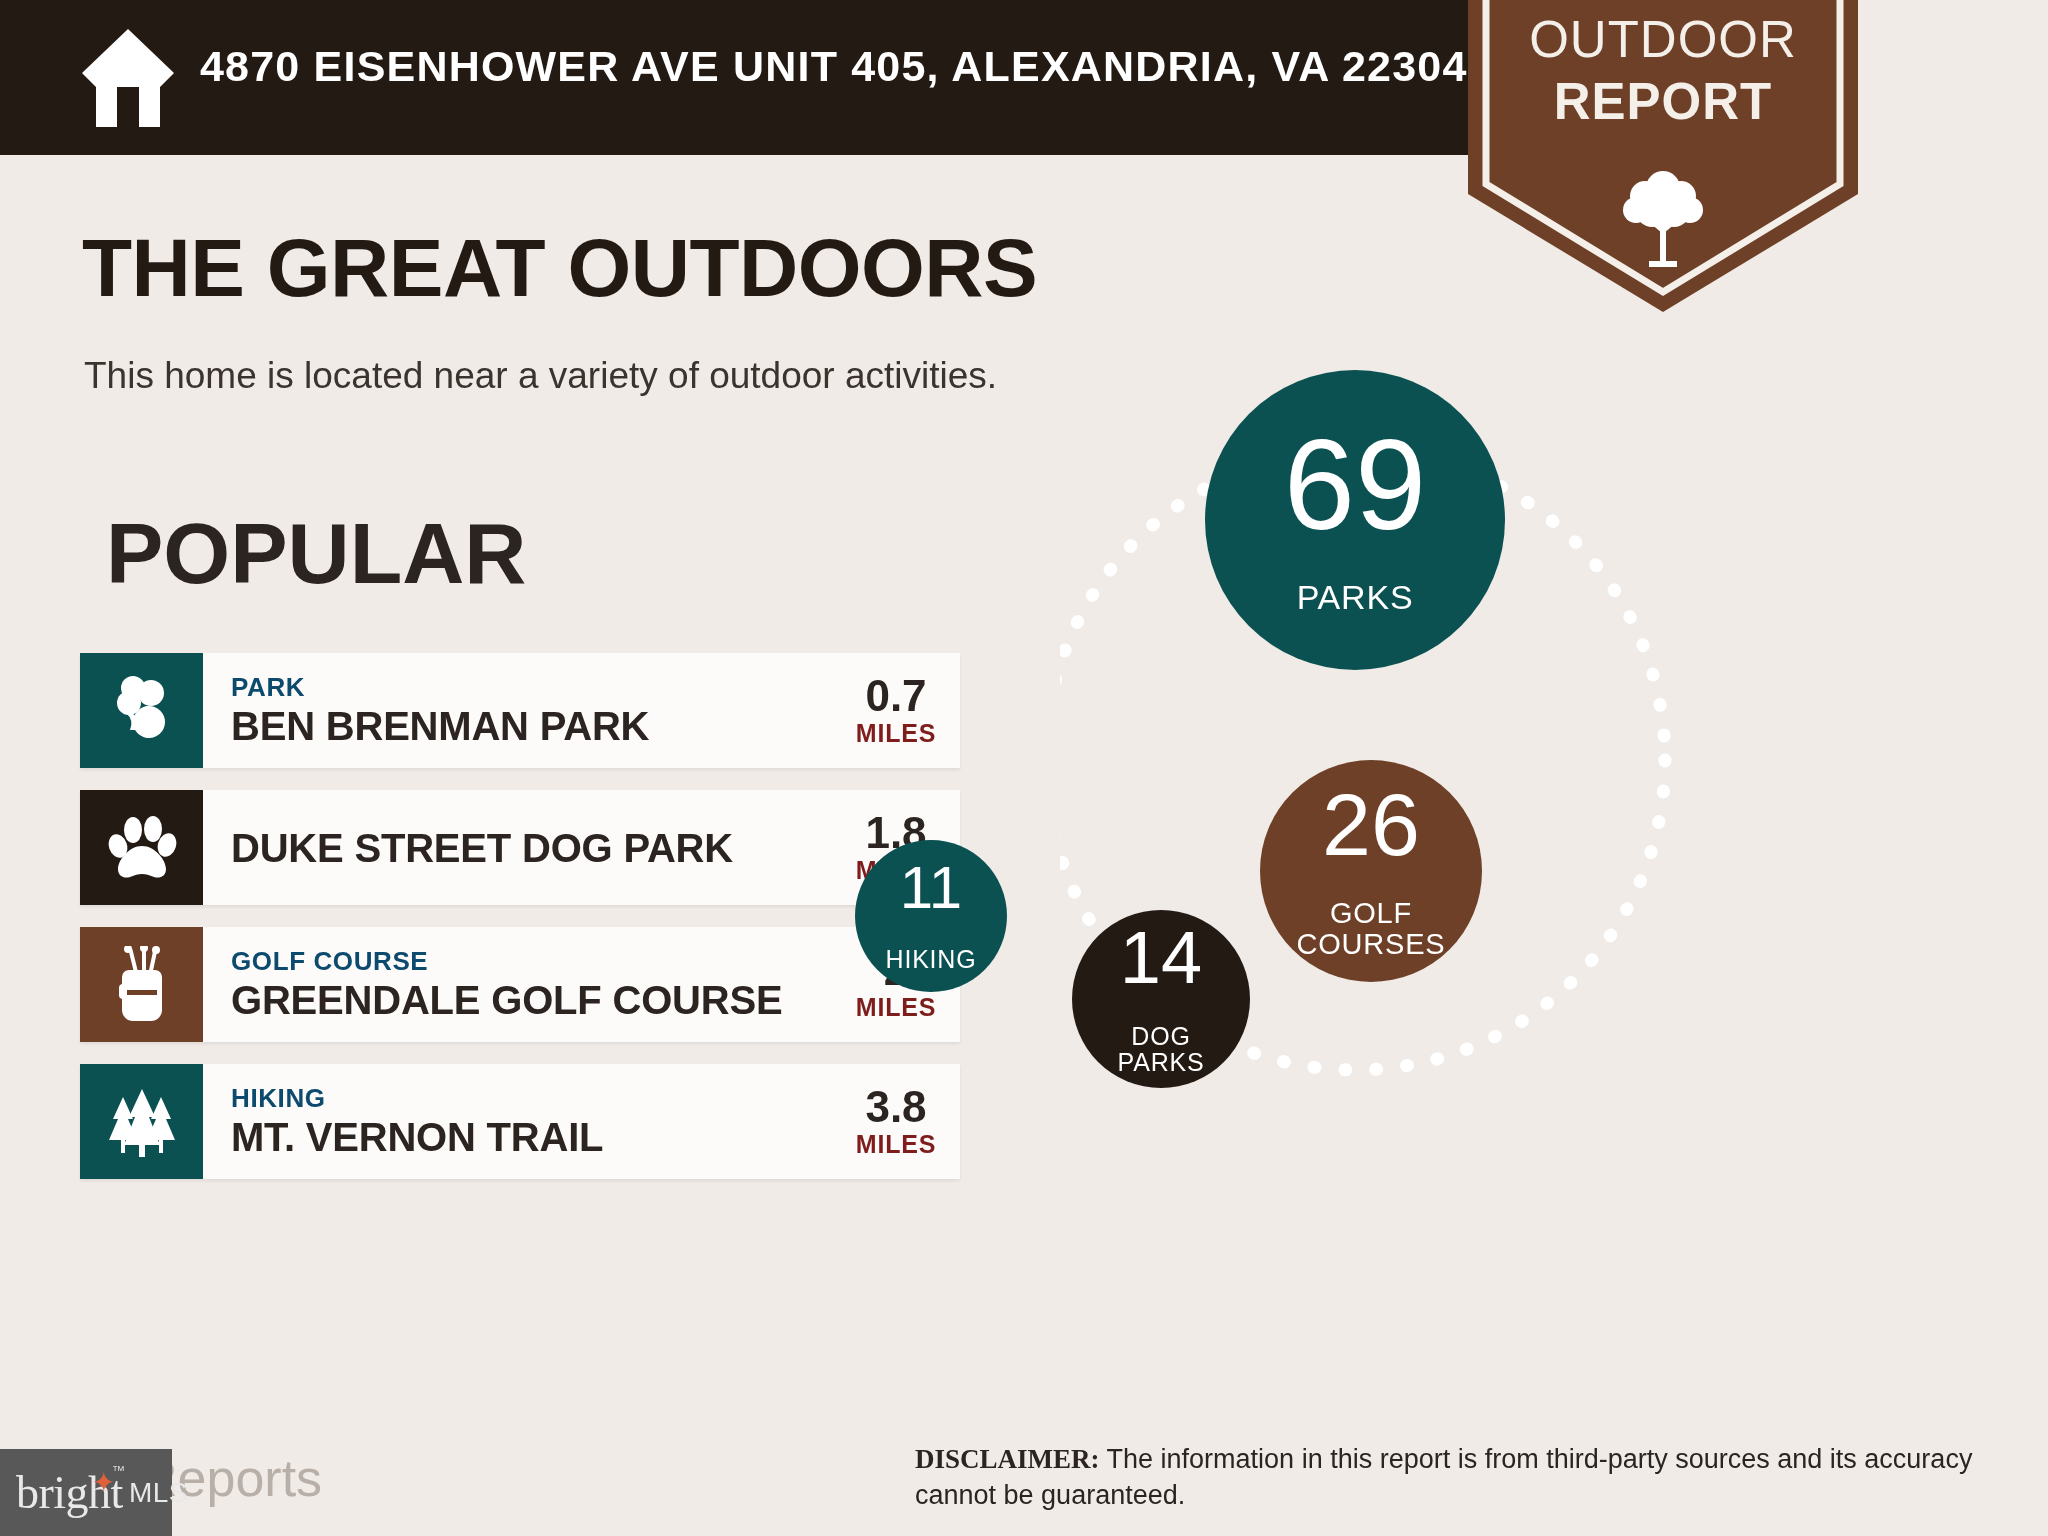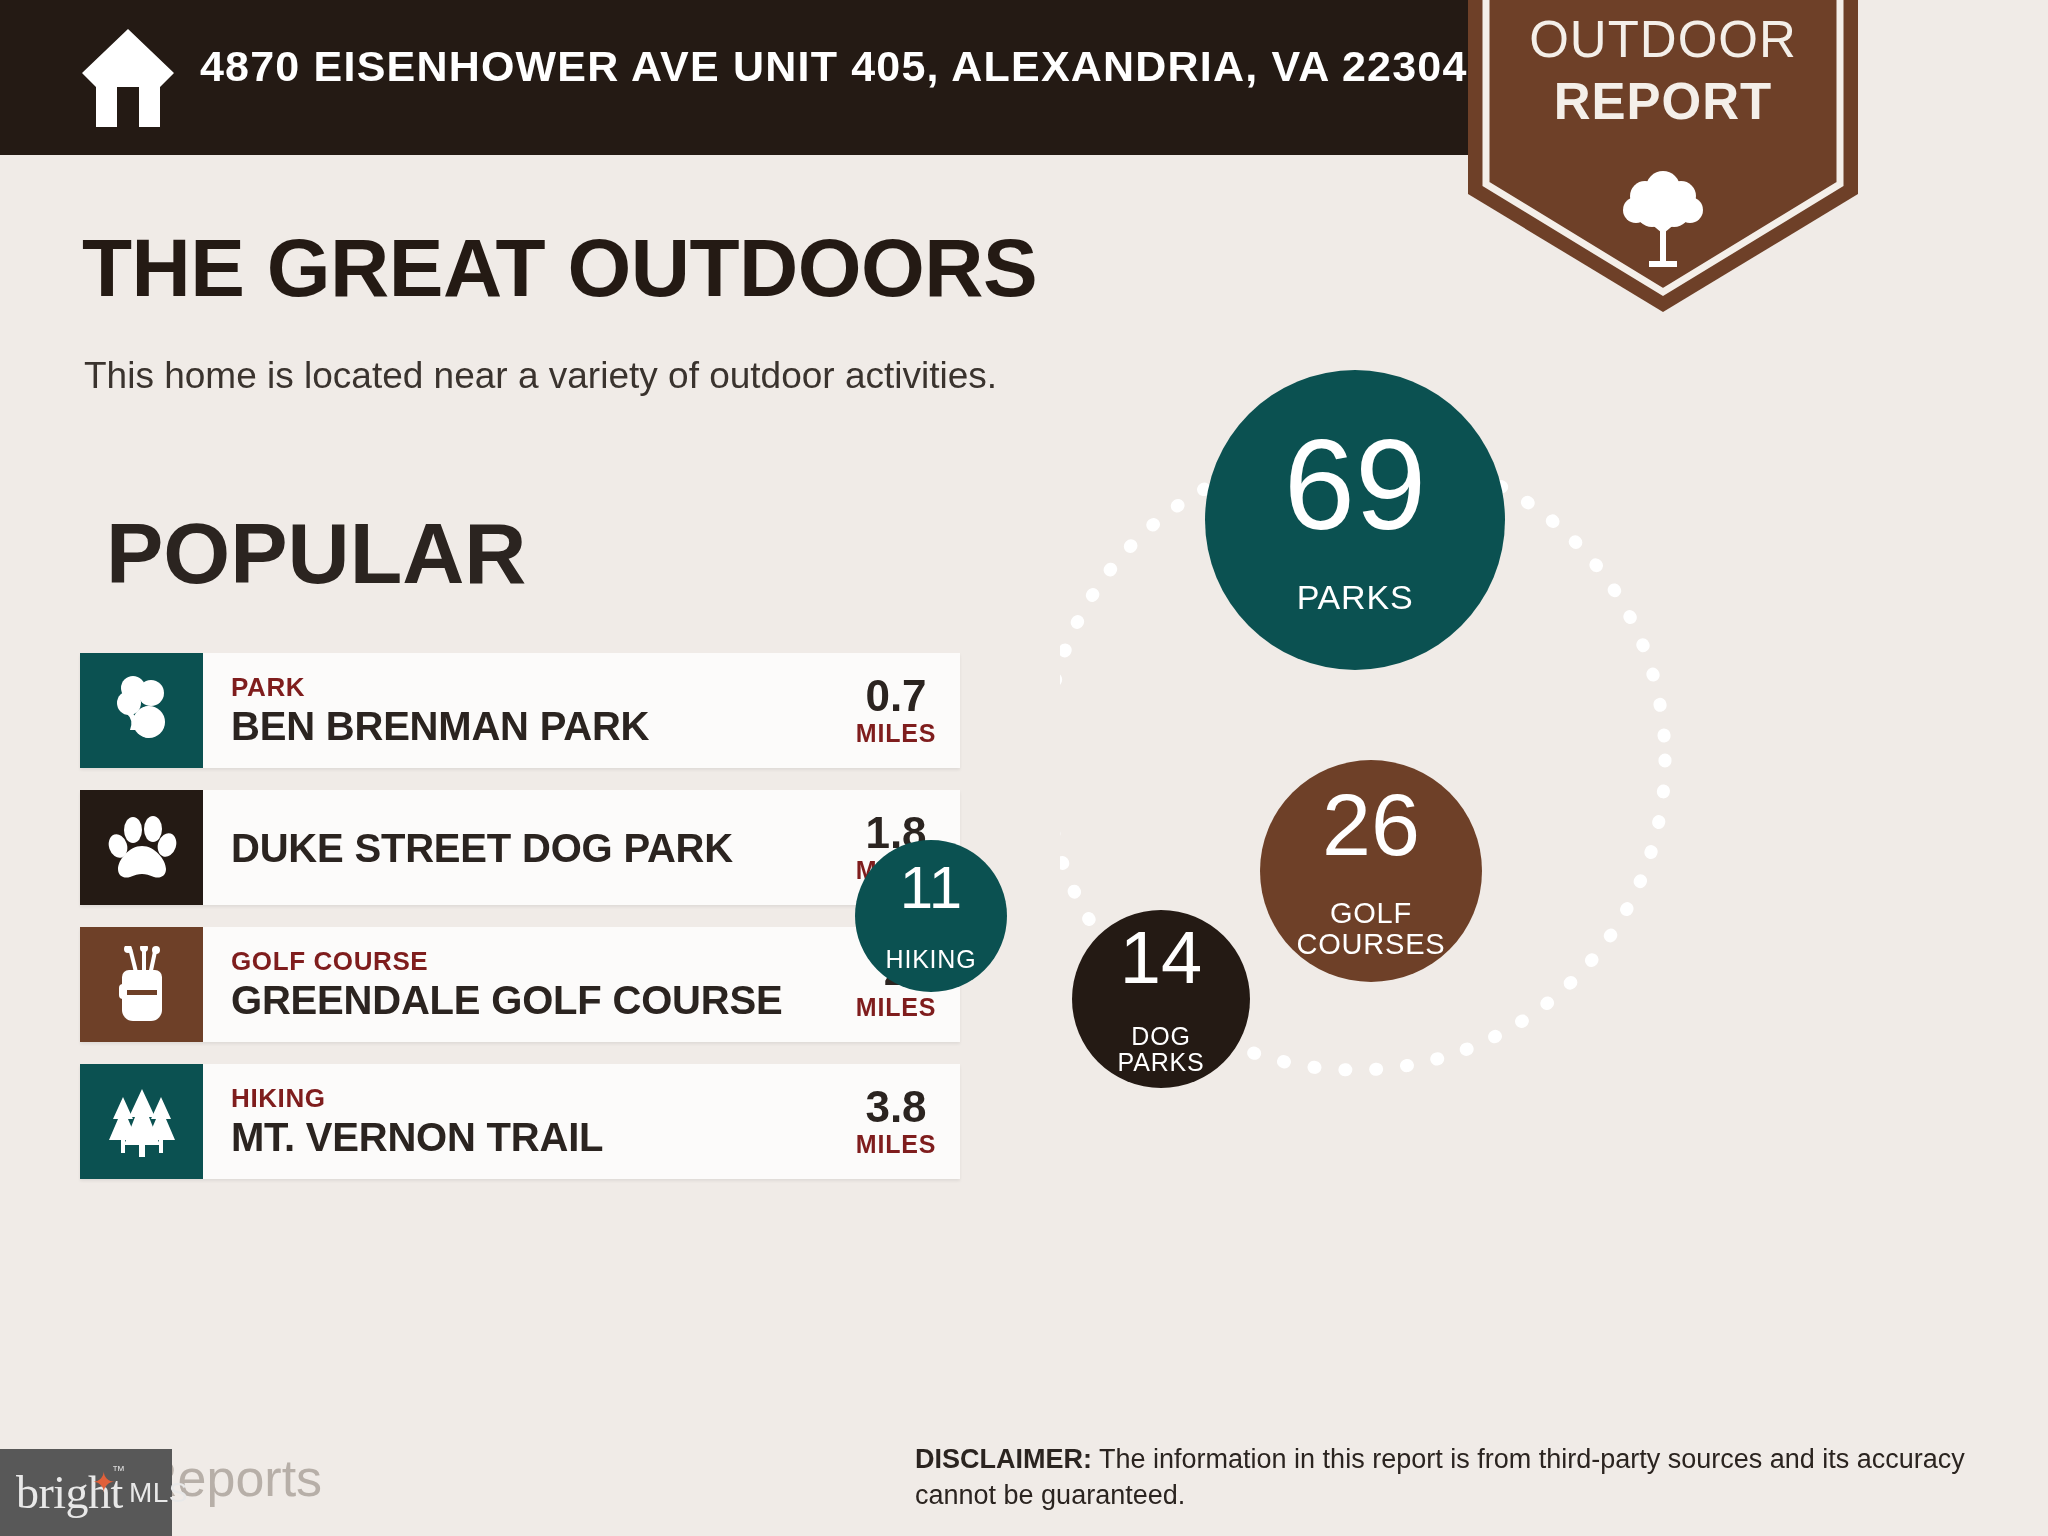--- a/index.html
+++ b/index.html
@@ -74,21 +74,21 @@
     width:123px;min-width:123px;height:115px;
     display:flex;align-items:center;justify-content:center;
   }
   .poi-body{
     flex:1;background:#FCFBFA;
     display:flex;align-items:center;justify-content:space-between;
     padding:0 14px 0 28px;
   }
   .poi-text{display:flex;flex-direction:column;justify-content:center;}
   .poi-cat{
-    color:#7f1d1d;font-size:26px;font-weight:700;letter-spacing:0.6px;
+    color:#0c4a6e;font-size:26px;font-weight:700;letter-spacing:0.6px;
     line-height:1.05;margin-bottom:3px;white-space:nowrap;
   }
   .poi-name{
     color:#2B2420;font-size:40px;font-weight:700;letter-spacing:-0.2px;
     line-height:1.05;white-space:nowrap;
   }
   .poi-dist{
     display:flex;flex-direction:column;align-items:center;justify-content:center;
     min-width:100px;
   }
@@ -172,21 +172,21 @@
     position:absolute;left:112px;top:14px;color:#D9D9D9;font-size:13px;
   }
   #footer-logo-mls{
     position:relative;left:22px;
     color:#E8E8E8;font-size:28px;font-weight:400;letter-spacing:0.5px;
   }
   #disclaimer{
     position:absolute;left:915px;top:1442px;width:1090px;
     color:#2B2420;font-size:27px;font-weight:400;line-height:1.32;
   }
-  #disclaimer-label{font-weight:700;}
+  #disclaimer-label{font-weight:700;font-family:Liberation Serif, serif;}
 </style>
 </head>
 <body>
 
 <div id="page">
 
   <div id="header-bar">
     <div id="header-home-icon">
       <svg width="100" height="105" viewBox="0 0 100 105">
         <path fill="#FFFFFF" d="M50 4 L96 48 L82 62 L50 30 L18 62 L4 48 Z"></path>

